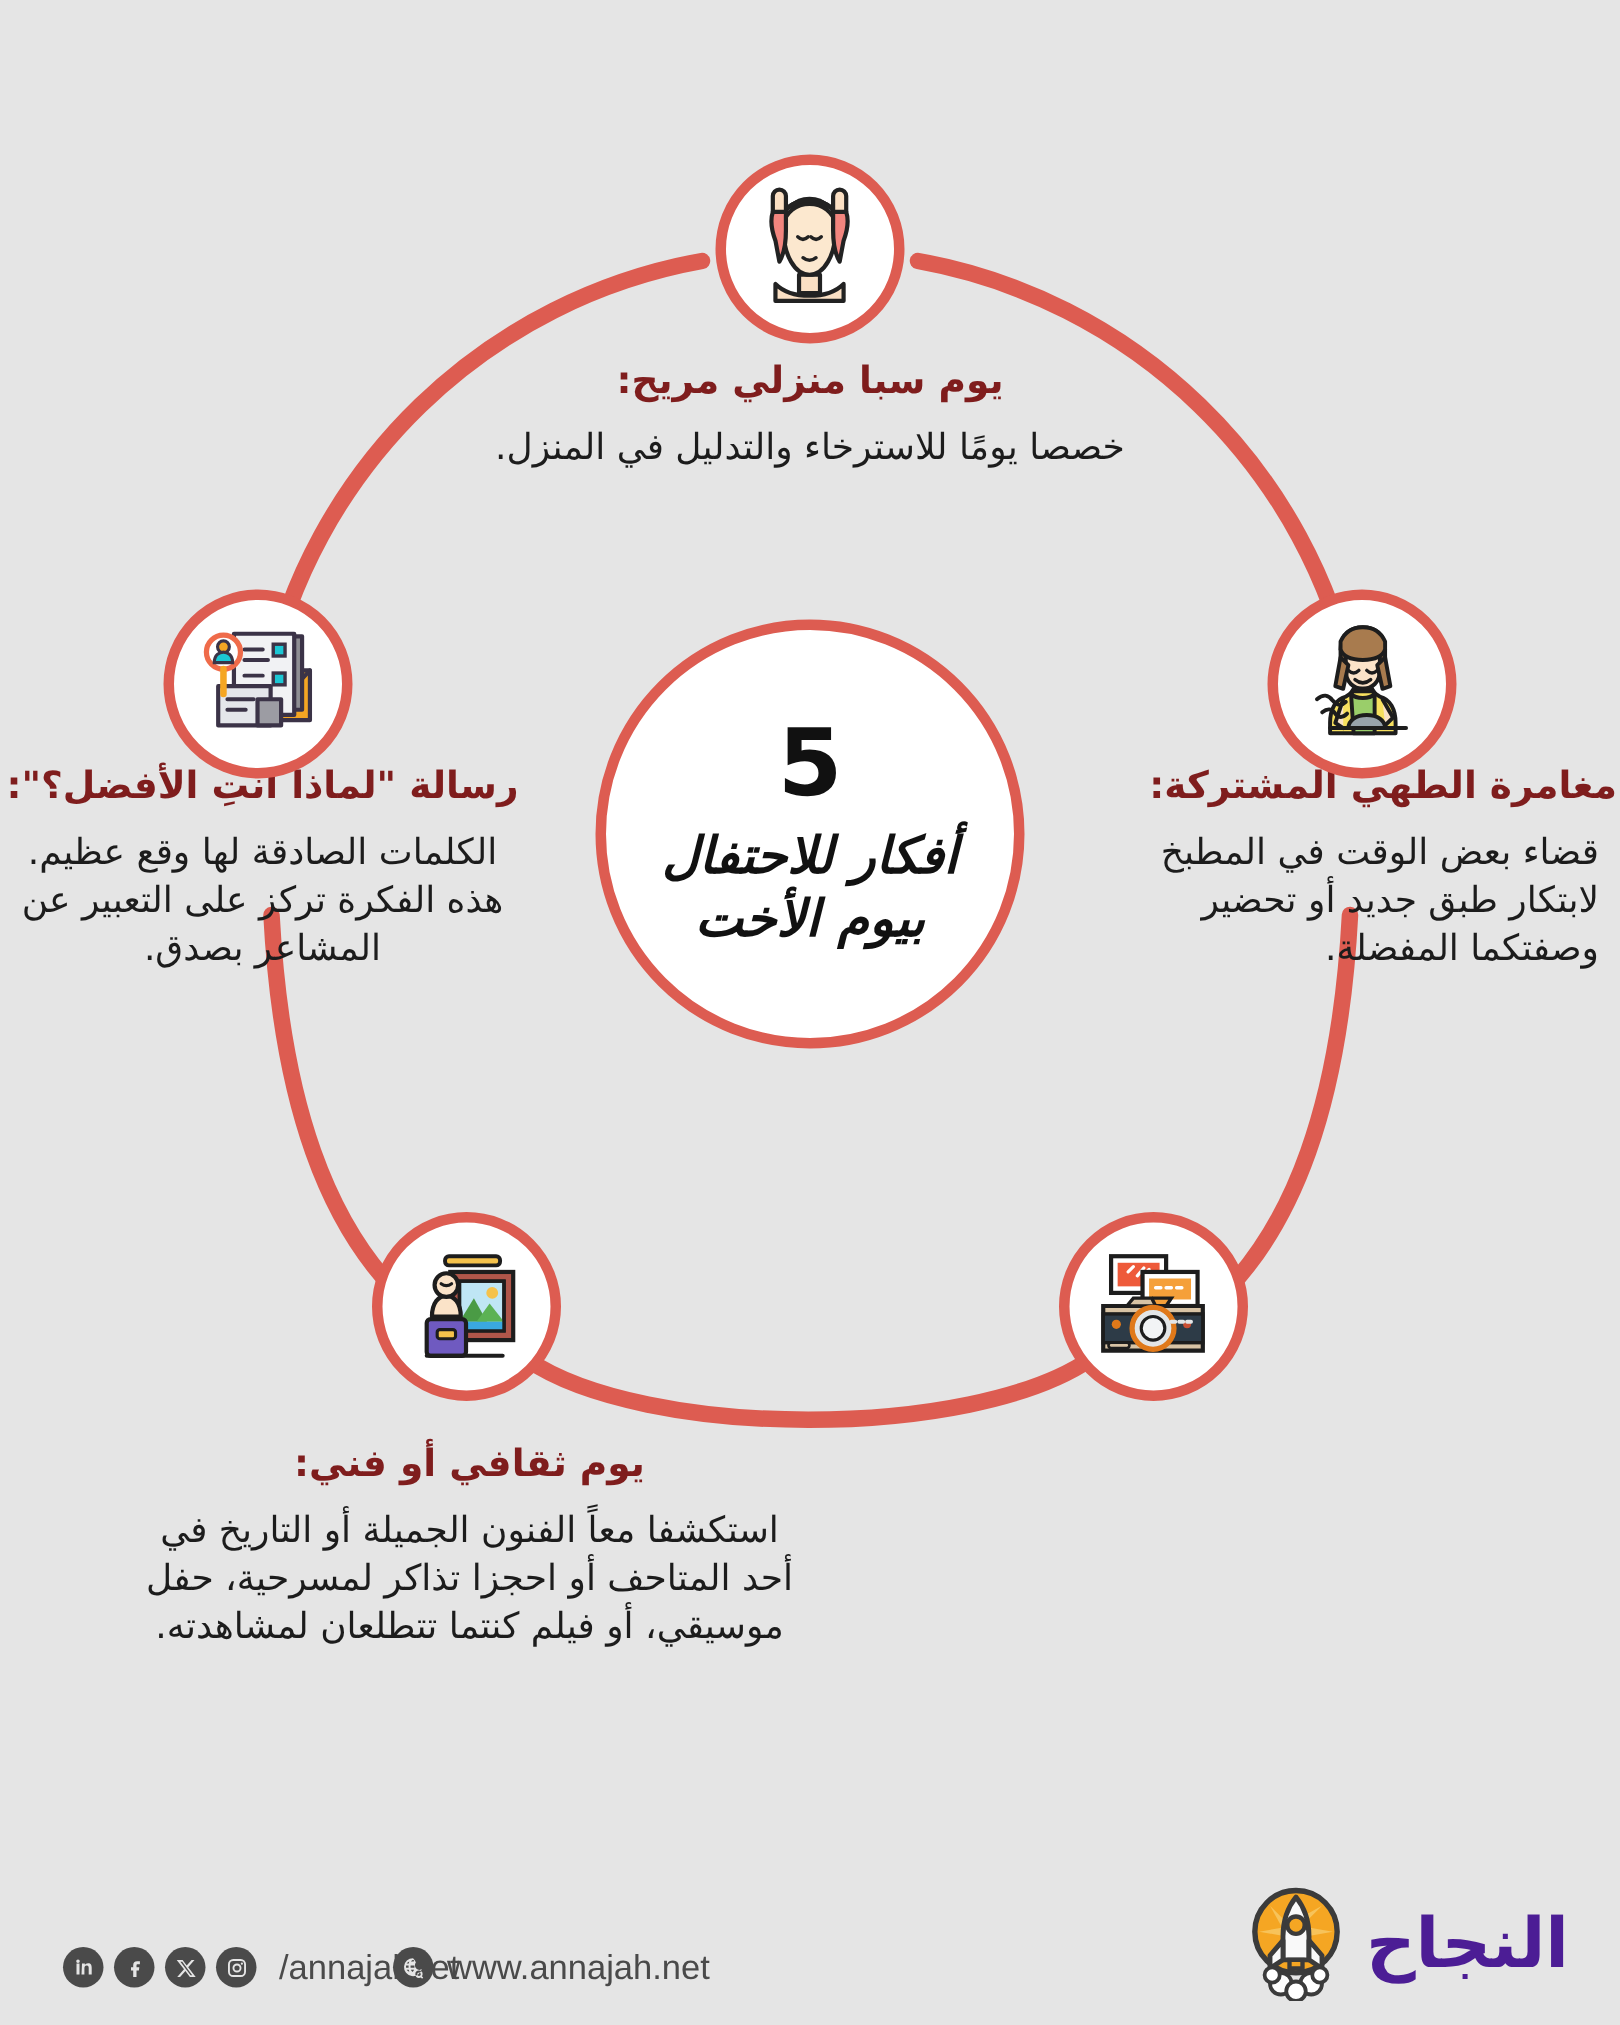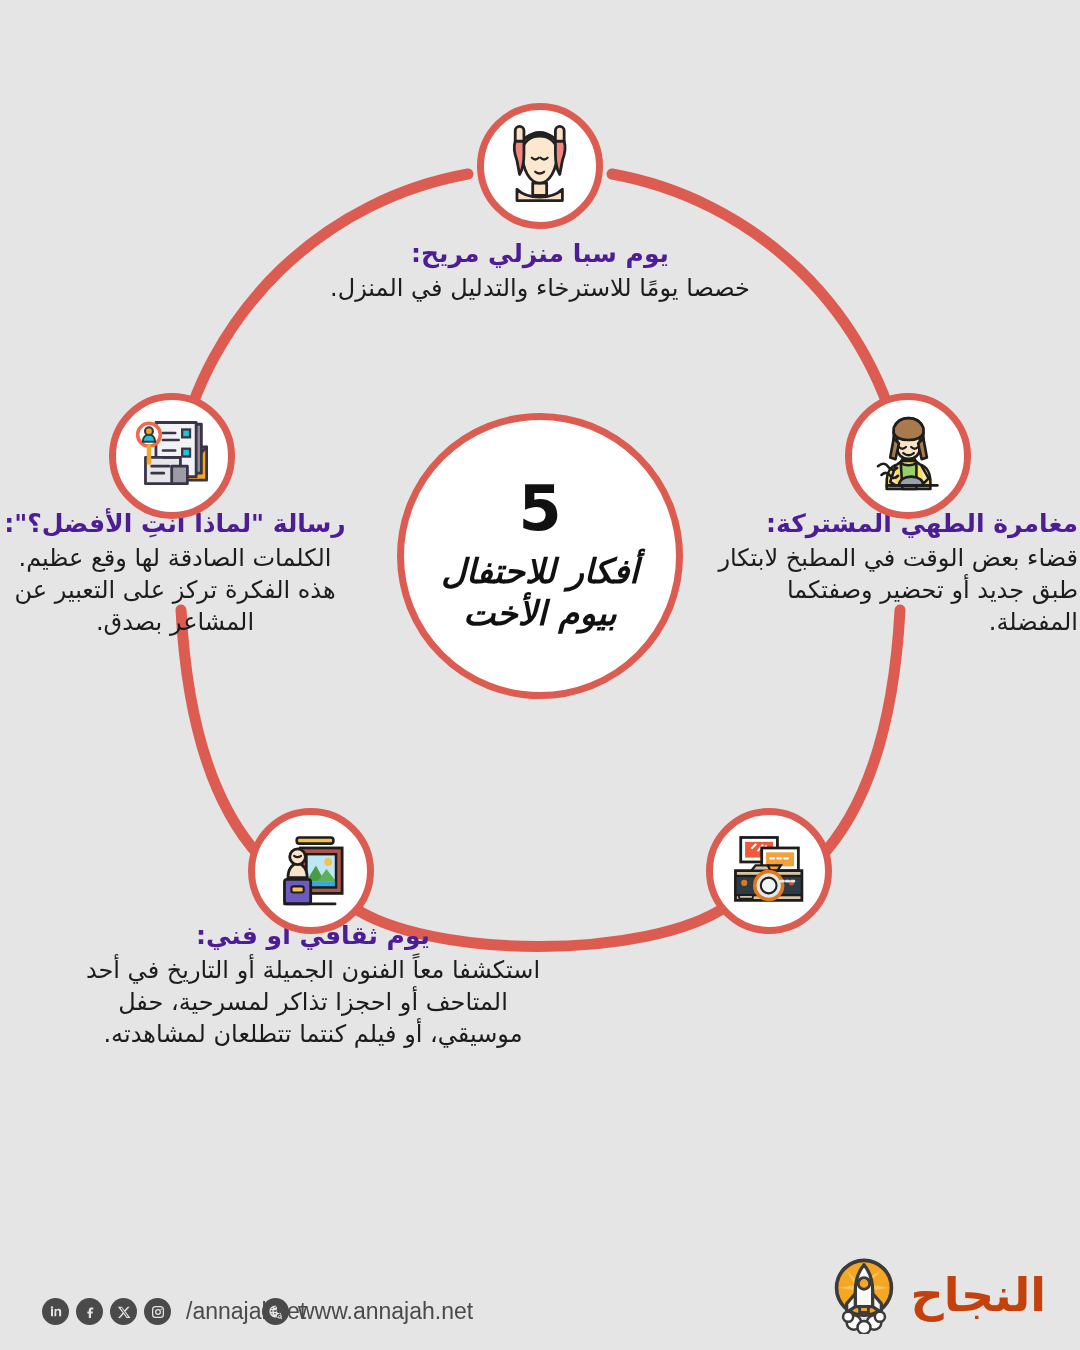--- a/index.html
+++ b/index.html
@@ -48,32 +48,32 @@
   .hub .sub{
     font-size:34px;font-weight:bold;color:#111;
     line-height:1.25;text-align:center;
     max-width:215px;
     font-style:italic;
   }
 
   
   .block{position:absolute;z-index:4;}
   .block .ttl{
-    font-size:25px;font-weight:bold;color:#4c1d95;
+    font-size:25px;font-weight:bold;color:#7f1d1d;
     line-height:1.28;margin:0 0 2px 0;
   }
   .block .body{
     font-size:24px;color:#1c1c1c;font-weight:400;
-    line-height:1.34;margin:0;
+    line-height:1.34;margin:12px;
   }
 
   #blk-spa  {left:270px;top:238px;width:540px;text-align:center;}
   #blk-cook {left:700px;top:508px;width:378px;text-align:right;}
   #blk-note {left:0px;  top:508px;width:350px;text-align:center;}
-  #blk-art  {left:78px; top:920px;width:470px;text-align:center;}
+  #blk-art  {left:78px; top:960px;width:470px;text-align:center;}
   #blk-photo{left:566px;top:948px;width:400px;text-align:center;}
 
   
   .footer{
     position:absolute;left:0;bottom:0;width:1080px;height:92px;
     z-index:8;
   }
   .social{
     position:absolute;left:42px;bottom:25px;
     display:flex;align-items:center;gap:7px;
@@ -95,21 +95,21 @@
   .site{
     font-size:23px;color:#4a4a4a;
     font-family:"Liberation Sans",sans-serif;
   }
   .brand{
     position:absolute;right:34px;bottom:16px;
     display:flex;align-items:center;gap:10px;direction:ltr;
   }
   .brand .mark{width:74px;height:78px;display:block;}
   .brand .word{
-    font-size:46px;font-weight:bold;color:#c2410c;
+    font-size:46px;font-weight:bold;color:#4c1d95;
     letter-spacing:-1px;
   }
 </style>
 </head>
 <body>
 
 <div class="stage">
 
   <svg class="ring" viewBox="0 0 1080 1350">
 

